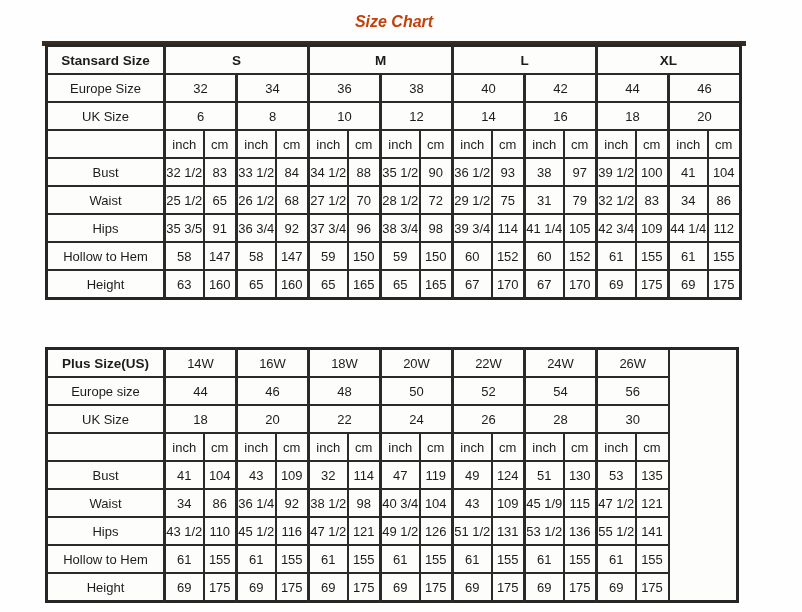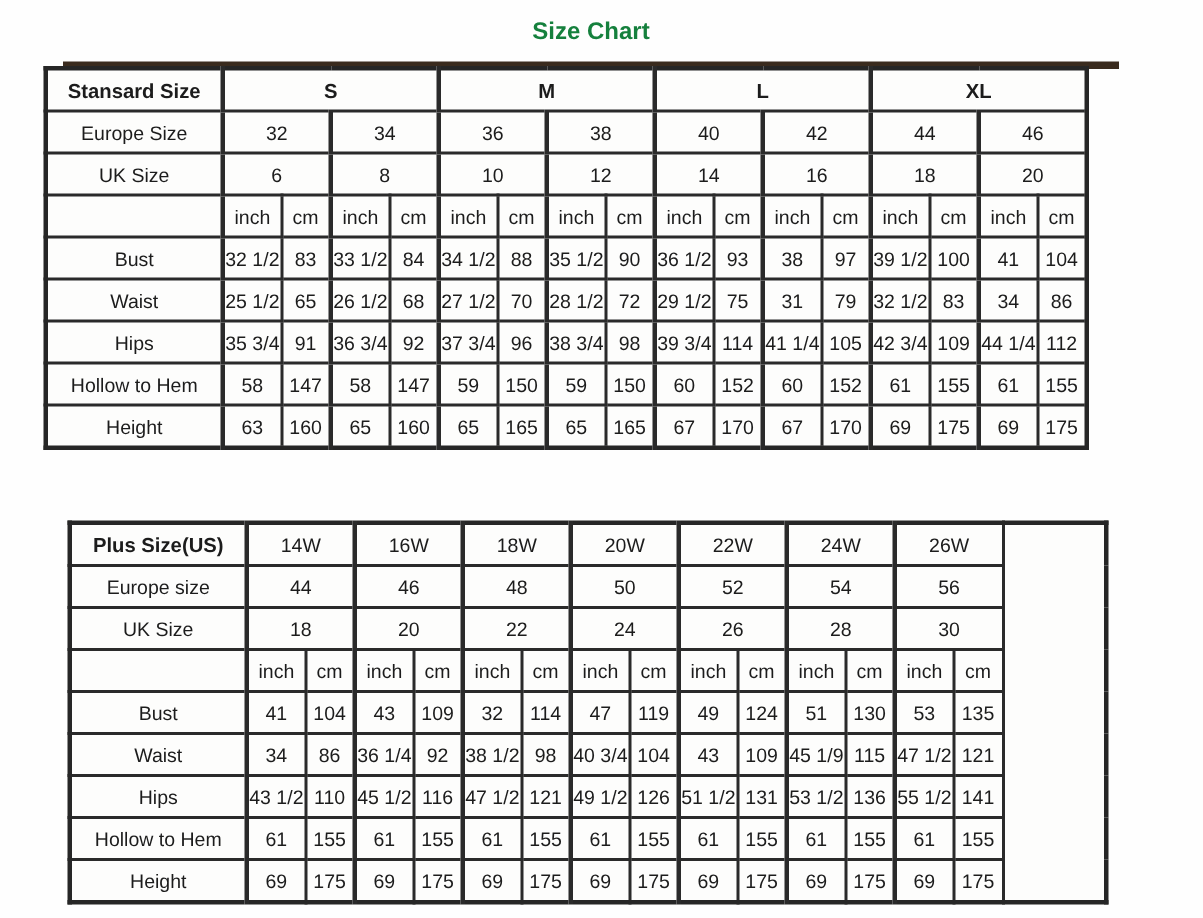--- a/index.html
+++ b/index.html
@@ -22,39 +22,39 @@
     width: 704px; height: 5px;
     background: #3a2b1e;
   }
   table {
     position: absolute;
     border-collapse: collapse;
     table-layout: fixed;
     background: #fdfdfc;
     border: 3px solid #262626;
   }
-  #standard-table { left: 29px; top: 44px; }
+  #standard-table { left: 45px; top: 44px; }
   #plus-table     { left: 45px; top: 347px; }
   td {
     border: 2px solid #2a2a2a;
     text-align: center; vertical-align: middle;
     font-size: 13px; color: #1c1c1c;
     padding: 0; height: 26px;
     white-space: nowrap; overflow: hidden;
     font-weight: normal;
   }
   td.b  { font-weight: bold; font-size: 13.5px; }
   td.ps { border-left-width: 3px; }
 </style>
 </head>
 <body>
 
 <div class="page">
 
-  <div class="title" style="color: #15803d;">Size Chart</div>
+  <div class="title" style="color: #c2410c; font-style: italic;">Size Chart</div>
   <div class="topbar" style="background: rgb(58, 43, 30);"></div>
 
   <table id="standard-table">
     <colgroup>
       <col style="width:118px">
       <col style="width:39px">
         <col style="width:33px">
       <col style="width:39px">
         <col style="width:33px">
       <col style="width:39px">
@@ -152,21 +152,21 @@
           <td>75</td>
           <td class="ps">31</td>
           <td>79</td>
           <td class="ps">32 1/2</td>
           <td>83</td>
           <td class="ps">34</td>
           <td>86</td>
         </tr>
         <tr>
           <td>Hips</td>
-          <td class="ps">35 3/4</td>
+          <td class="ps">35 3/5</td>
           <td>91</td>
           <td class="ps">36 3/4</td>
           <td>92</td>
           <td class="ps">37 3/4</td>
           <td>96</td>
           <td class="ps">38 3/4</td>
           <td>98</td>
           <td class="ps">39 3/4</td>
           <td>114</td>
           <td class="ps">41 1/4</td>

